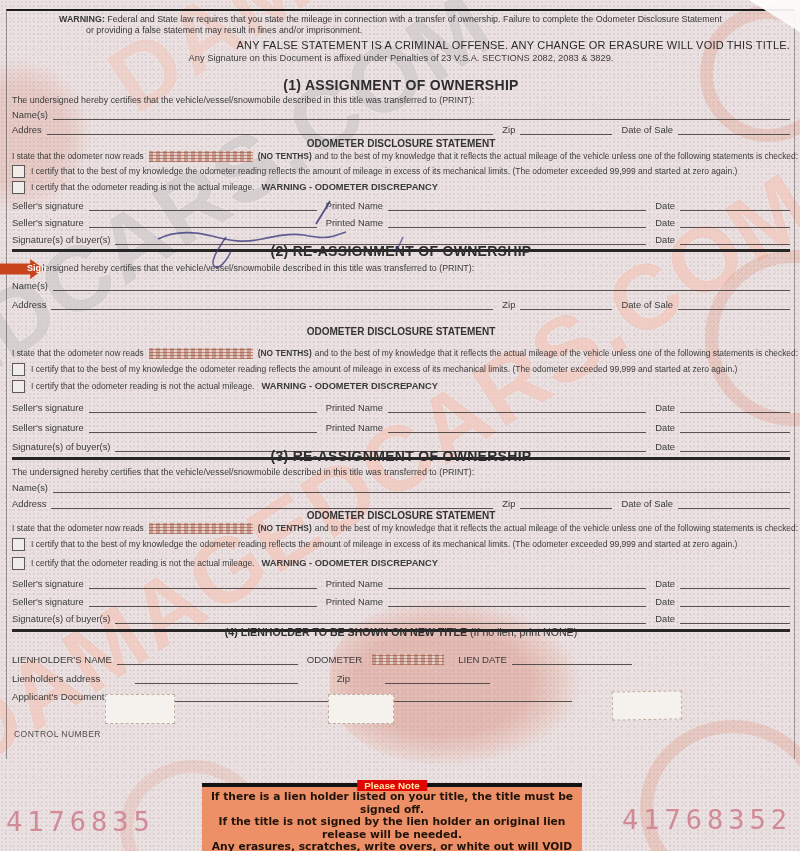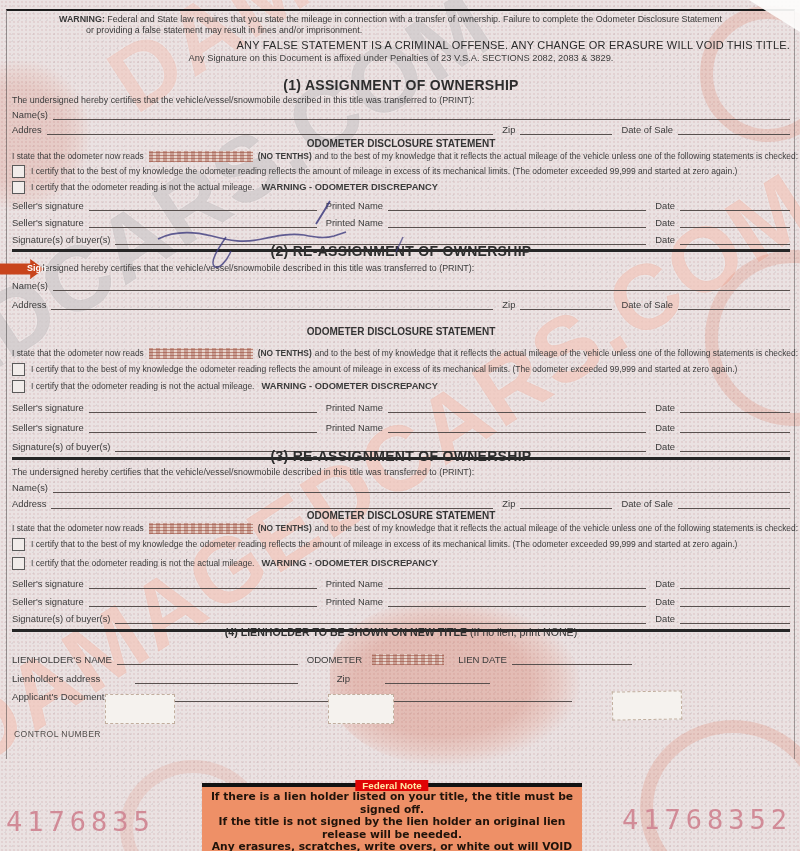--- a/index.html
+++ b/index.html
@@ -309,21 +309,21 @@
     </div>
   </div>
 
   <div class="redact" style="left:105px;top:694px;width:68px;height:28px;"></div>
   <div class="redact" style="left:328px;top:694px;width:64px;height:28px;"></div>
   <div class="redact" style="left:612px;top:691px;width:68px;height:27px;transform:rotate(-1deg);"></div>
 
   <div class="ctrl">CONTROL NUMBER</div>
 
   <div class="note-box">
-    <div class="note-tag">Federal Note</div>
+    <div class="note-tag">Please Note</div>
     <div class="note-line">If there is a lien holder listed on your title, the title must be signed off.</div>
     <div class="note-line">If the title is not signed by the lien holder an original lien release will be needed.</div>
     <div class="note-line">Any erasures, scratches, write overs, or white out will VOID the title.</div>
   </div>
 
   <div class="serial serial-left">4176835</div>
   <div class="serial serial-right">41768352</div>
 
 </div>
 

